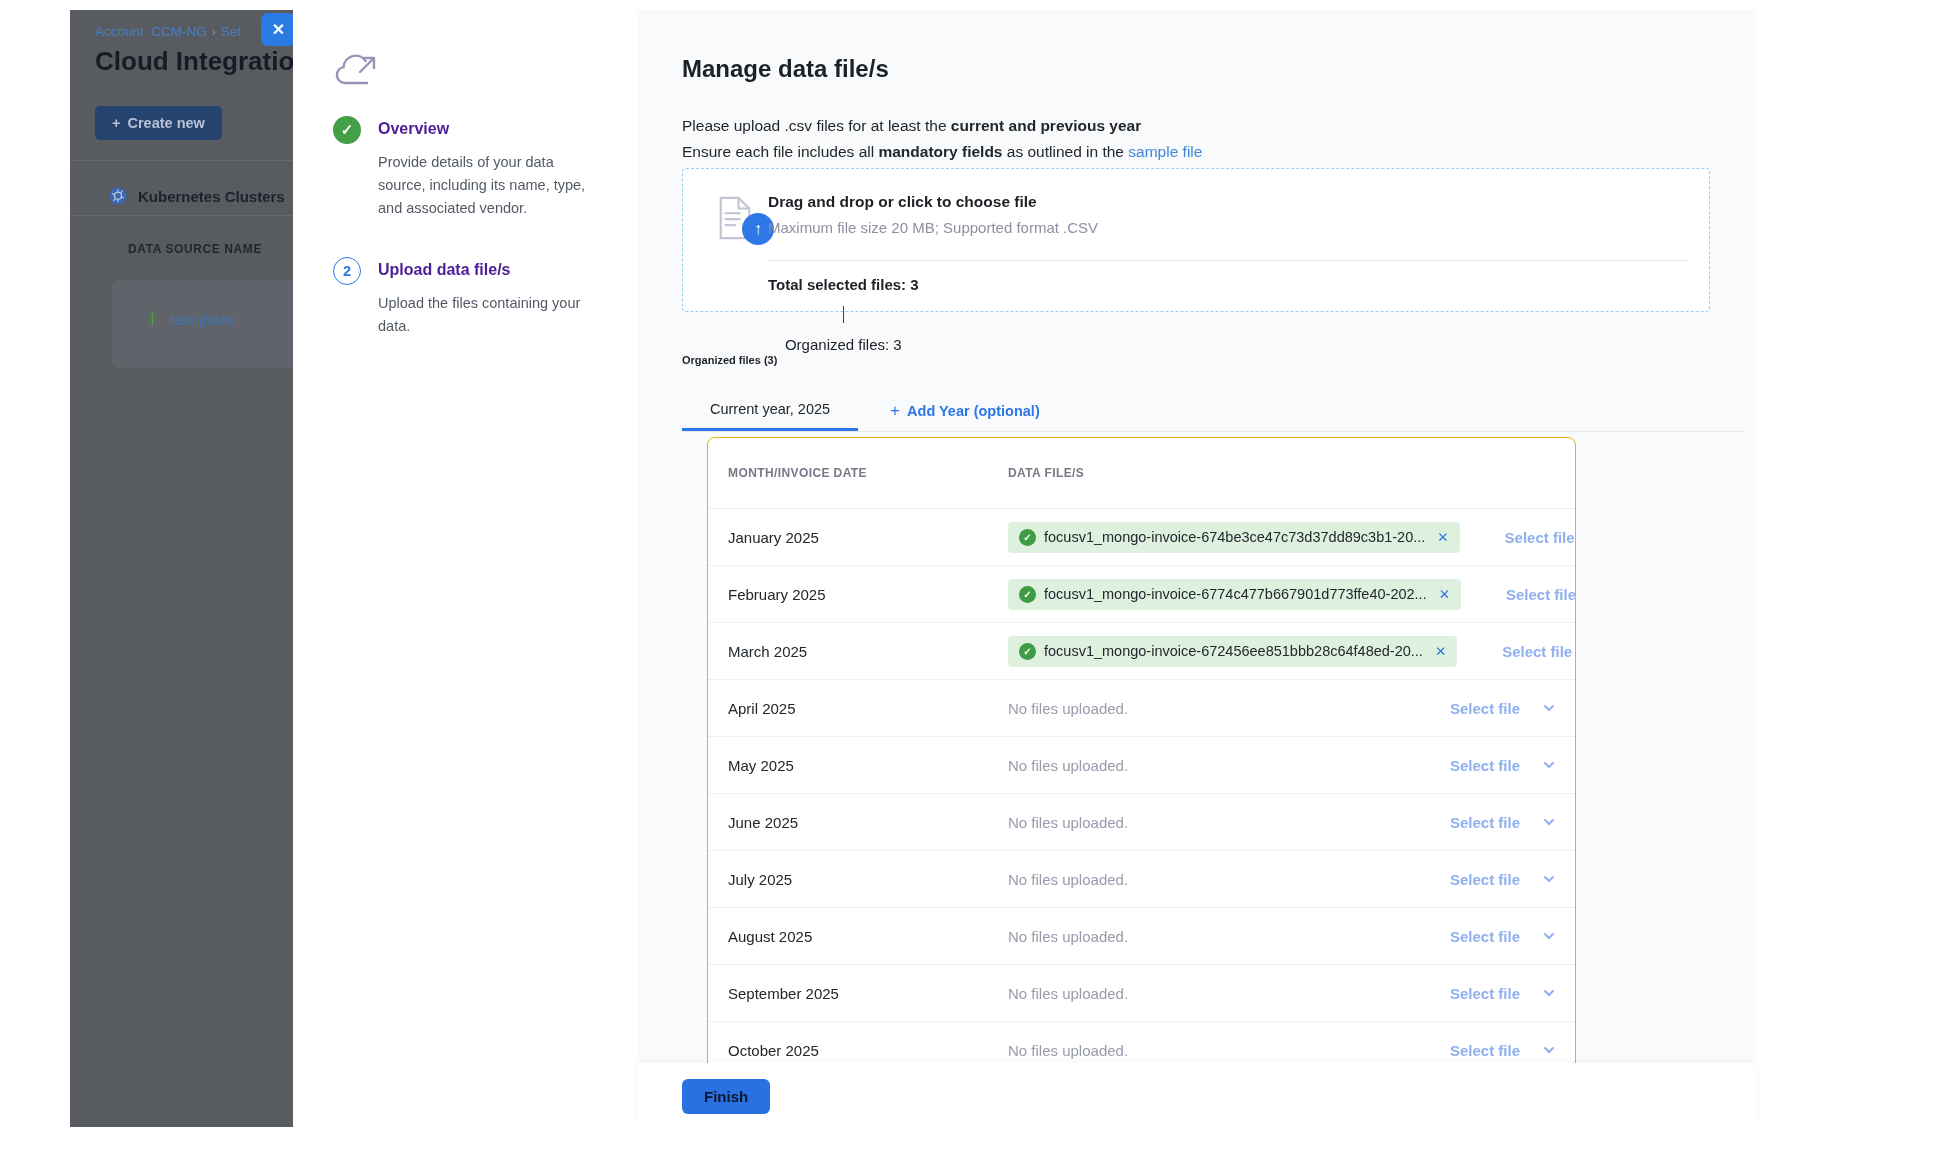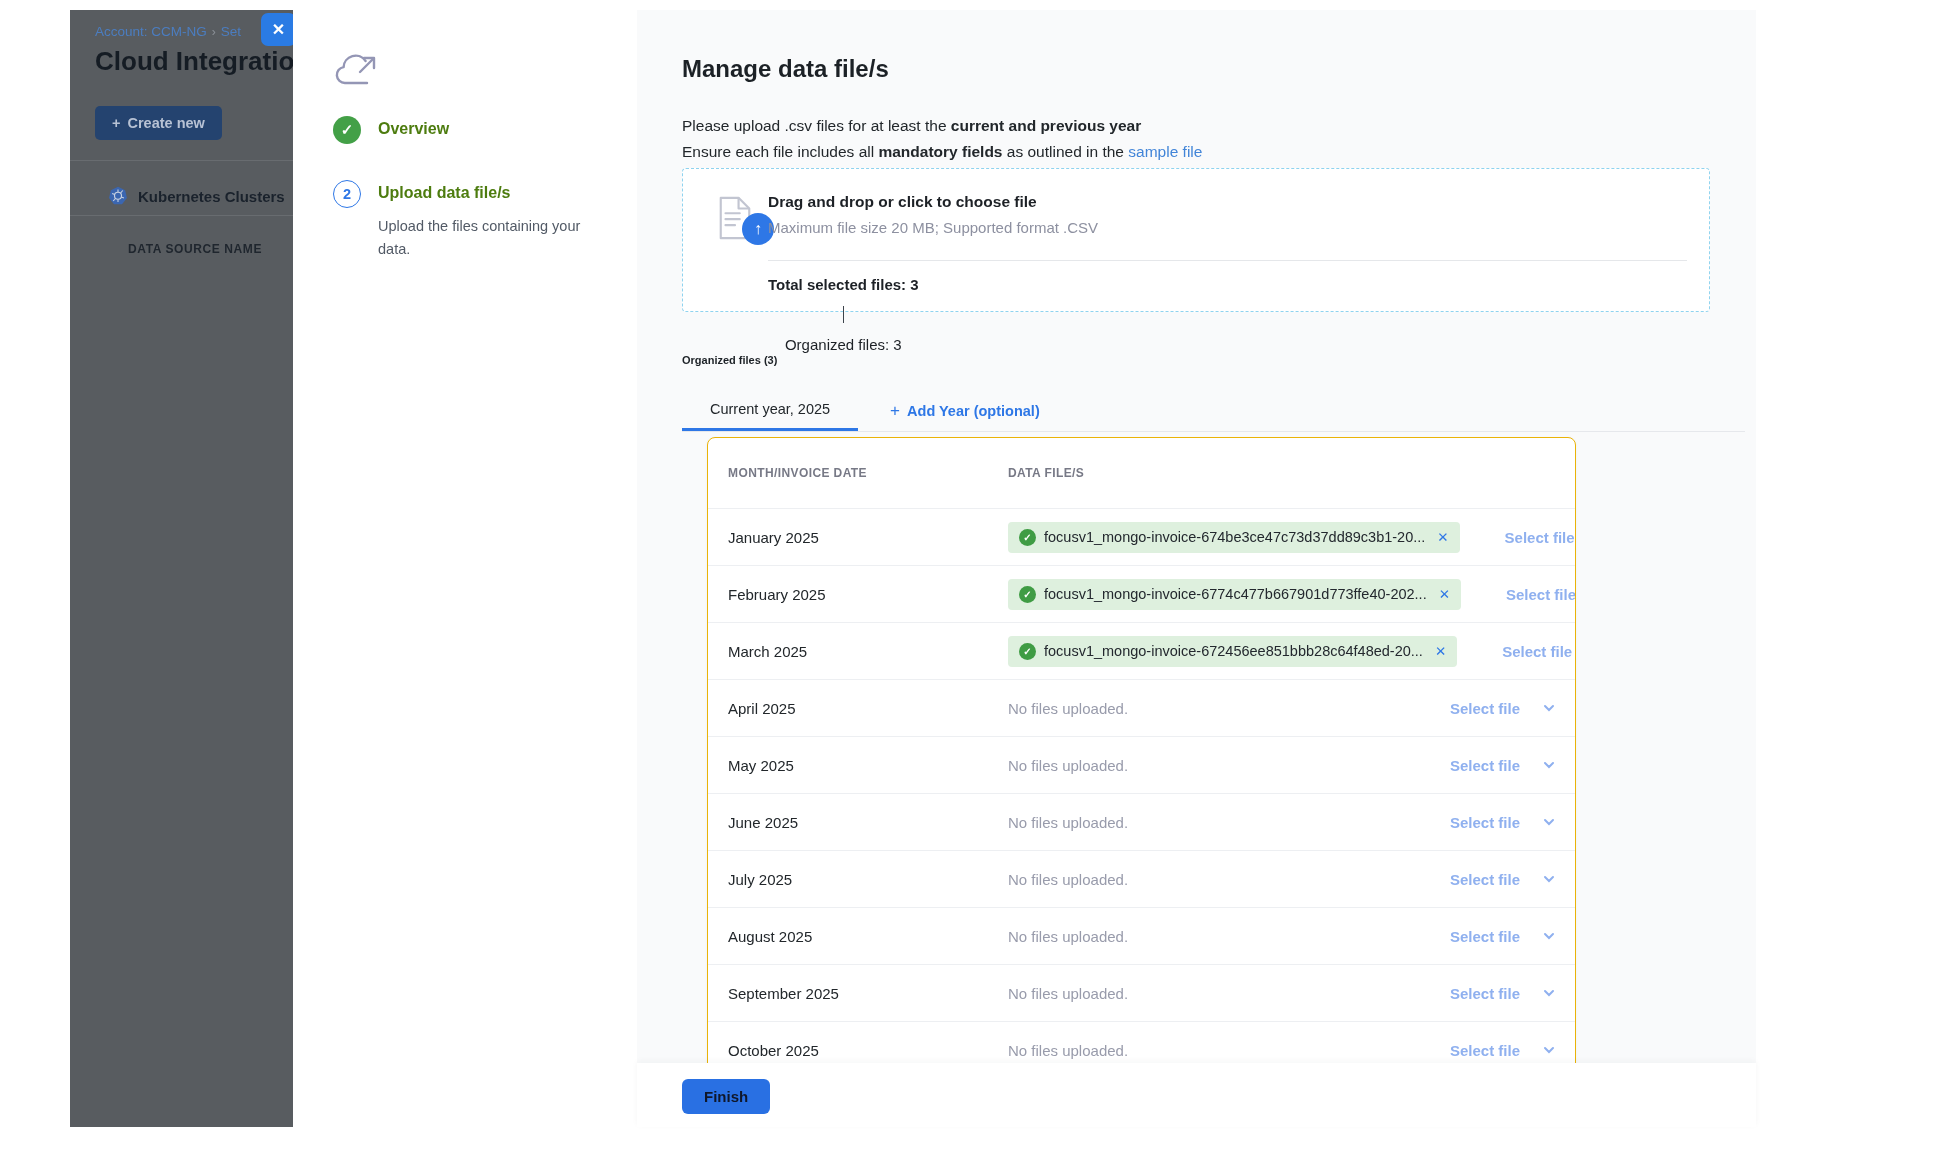--- a/index.html
+++ b/index.html
@@ -34,21 +34,21 @@
   
   .wiz { position:absolute; left:293px; top:10px; width:344px; height:1117px; background:#ffffff;
     padding:40px 40px 0 40px; }
   .wiz-icon { margin-bottom:22px; }
   .wiz-title { font-size:22px; line-height:1.42; font-weight:700; color:#1e2230; width:250px; margin-bottom:52px; }
   .step { display:grid; grid-template-columns:28px 1fr; column-gap:17px; cursor:pointer; }
   .step + .step { margin-top:36px; }
   .step-badge { width:28px; height:28px; border-radius:50%; display:flex; align-items:center; justify-content:center; }
   .step-badge.done { background:#43a047; color:#fff; font-size:15px; font-weight:700; }
   .step-badge.num { border:1.6px solid #2e77e6; color:#2e77e6; font-size:14.5px; font-weight:600; }
-  .step-label { font-size:16px; font-weight:700; color:#4d7c0f; padding-top:4px; }
+  .step-label { font-size:16px; font-weight:700; color:#4c1d95; padding-top:4px; }
   .step-desc { grid-column:2; font-size:14.5px; line-height:1.6; color:#525a66; margin-top:7px; width:220px; }
 
   
   .main { position:absolute; left:637px; top:10px; width:1119px; height:1053px;
     background:#f9fafb; overflow:hidden; }
   .main h1 { position:absolute; top:45px; left:45px; font-size:24px; font-weight:700; color:#1c2126; }
   .intro { position:absolute; top:103px; left:45px; font-size:15.5px; line-height:26px; color:#22272b; }
   .intro b { font-weight:700; }
   .link { color:#4285d8; cursor:pointer; }
 
@@ -123,40 +123,50 @@
           <line x1="4.9" y1="9" x2="8" y2="10.3"></line>
             <line x1="16" y1="13.1" x2="19.1" y2="14.4"></line>
           <line x1="6.3" y1="18" x2="8.8" y2="15"></line>
             <line x1="15.2" y1="8.4" x2="17.7" y2="5.4"></line>
         </g>
       </svg>
       <span>Kubernetes Clusters</span>
     </div>
     <div class="bg-divider" style="top:205px"></div>
     <div class="bg-colhead">DATA SOURCE NAME</div>
+    <div class="bg-card">
+      <div class="bg-ds-row">
+        <svg width="17" height="19" viewBox="0 0 24 26">
+          <path d="M12 1c-2.3 3.2-4.8 6.6-4.8 10.8 0 3.8 2.1 6.8 4.3 8.1l.3 2.4h.4l.3-2.4c2.2-1.3 4.3-4.3 4.3-8.1C16.8 7.6 14.3 4.2 12 1z" fill="#4e7e46"></path>
+          <path d="M12 3.5v19" stroke="#6f9a68" stroke-width="0.9"></path>
+        </svg>
+        <span>test-jbisht</span>
+      </div>
+    </div>
   </div>
 
   <button class="close-btn">
     <span>✕</span>
   </button>
 
   <div class="wiz">
     <div class="wiz-icon">
       <svg width="48" height="40" viewBox="0 0 48 40" fill="none" stroke="#9496b5" stroke-width="2.4" stroke-linecap="round" stroke-linejoin="round">
         <path d="M34 33 H12 A8 8 0 0 1 10.6 17.1 A12 12 0 0 1 32.6 11"></path>
         <path d="M27 22 L40.5 8.5"></path>
         <path d="M31 8 H41 V18"></path>
       </svg>
     </div>
 
     <div class="step">
       <div class="step-badge done">
         <span>✓</span>
       </div>
       <div class="step-label">Overview</div>
+      <div class="step-desc">Provide details of your data source, including its name, type, and associated vendor.</div>
     </div>
 
     <div class="step">
       <div class="step-badge num">
         <span>2</span>
       </div>
       <div class="step-label">Upload data file/s</div>
       <div class="step-desc">Upload the files containing your data.</div>
     </div>
   </div>

